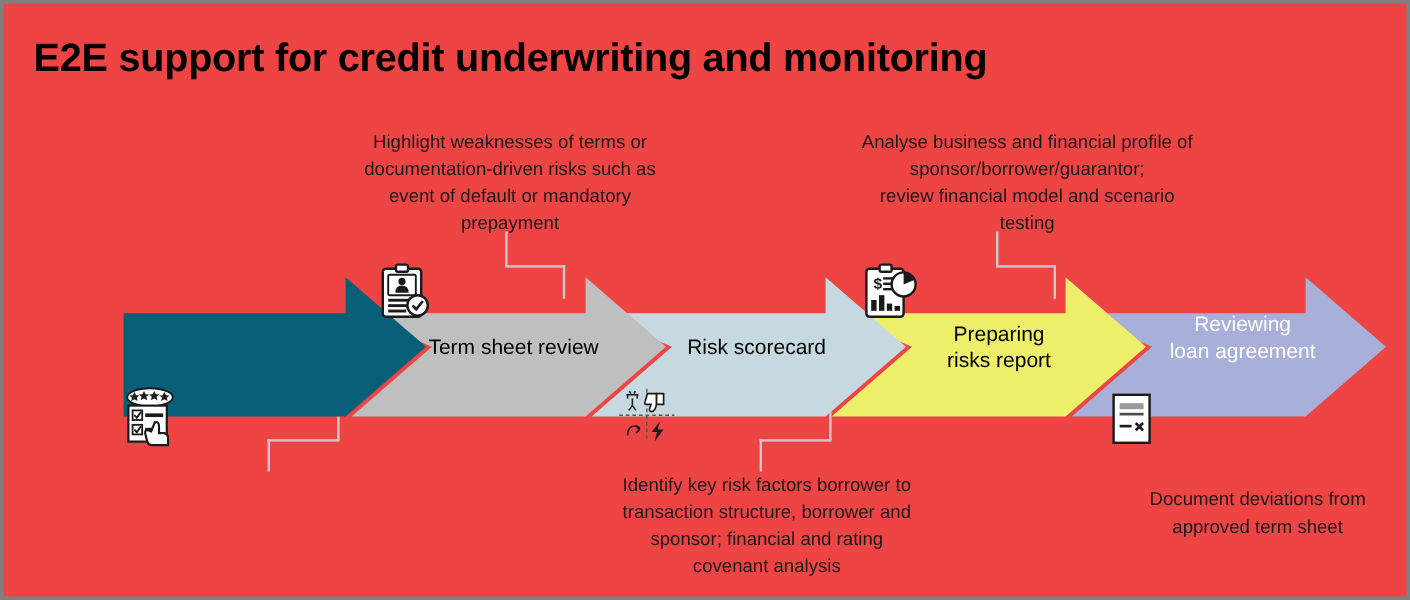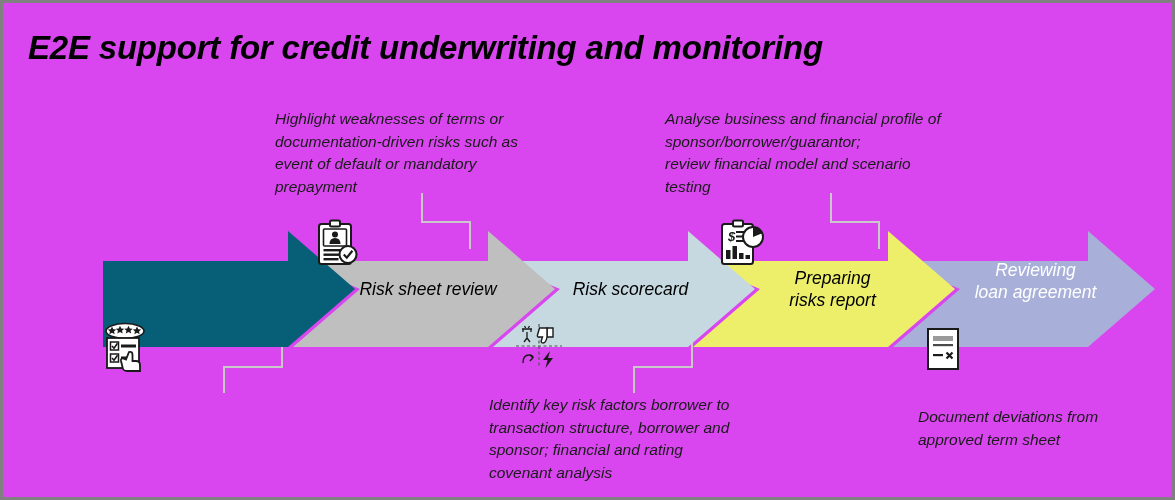--- a/index.html
+++ b/index.html
@@ -7,40 +7,40 @@
     width:1175px;height:500px;
     background:#ffffff;
     font-family:"Liberation Sans","DejaVu Sans",sans-serif;
     overflow:hidden;
   }
   #slide{
     position:relative;
     width:1175px;height:500px;
     box-sizing:border-box;
     border:3px solid #808080;
-    background:#d946ef;
-    font-style:italic;
+    background:#ef4444;
   }
   
   .title{
     position:absolute;
     left:25px;top:26px;
     font-size:33px;
     font-weight:bold;
     color:#000000;
     letter-spacing:-0.2px;
     white-space:nowrap;
   }
   
   .callout{
     position:absolute;
     font-size:15.5px;
     line-height:22.5px;
     color:#1a1a1a;
     white-space:pre-line;
+    text-align:center;
   }
   
   .conn{position:absolute;}
   .conn i{position:absolute;background:#c9c9c9;display:block;}
   .conn i.v{width:1.6px;}
   .conn i.h{height:1.6px;}
   
   #band{position:absolute;left:0;top:0;width:1175px;height:500px;pointer-events:none;}
   .steplabel{
     position:absolute;
@@ -57,21 +57,21 @@
 
 <div id="slide">
 
   <div class="title">E2E support for credit underwriting and monitoring</div>
 
   <div class="callout" style="left:272px;top:105px;width:300px;">Highlight weaknesses of terms or
 documentation-driven risks such as
 event of default or mandatory
 prepayment</div>
 
-  <div class="callout" style="left:662px;top:105px;width:330px;">Analyse business and financial profile of
+  <div class="callout" style="left:688px;top:105px;width:330px;">Analyse business and financial profile of
 sponsor/borrower/guarantor;
 review financial model and scenario
 testing</div>
 
 
   <div class="callout" style="left:486px;top:391px;width:300px;">Identify key risk factors borrower to
 transaction structure, borrower and
 sponsor; financial and rating
 covenant analysis</div>
 
@@ -109,21 +109,21 @@
     <polygon points="690,258 885,258 885,228 952,286 885,344 690,344 757,286" fill="#EDEF6B"></polygon>
 
     <polygon points="490,258 685,258 685,228 752,286 685,344 490,344 557,286" fill="#C6D9E0"></polygon>
 
     <polygon points="290,258 485,258 485,228 552,286 485,344 290,344 357,286" fill="#BFBFBF"></polygon>
 
     <polygon points="100,258 285,258 285,228 352,286 285,344 100,344" fill="#065F77"></polygon>
   </svg>
 
 
-  <div class="steplabel" style="left:330px;top:275px;width:190px;color:#000000;">Risk sheet review</div>
+  <div class="steplabel" style="left:330px;top:275px;width:190px;color:#000000;">Term sheet review</div>
 
   <div class="steplabel" style="left:535px;top:275px;width:185px;color:#000000;">Risk scorecard</div>
 
   <div class="steplabel" style="left:742px;top:264px;width:175px;color:#000000;">Preparing
 risks report</div>
 
   <div class="steplabel" style="left:940px;top:256px;width:185px;color:#ffffff;text-align:center;">Reviewing
 loan agreement</div>
 
   <div class="icon" style="left:96px;top:318px;width:52px;height:52px;">

